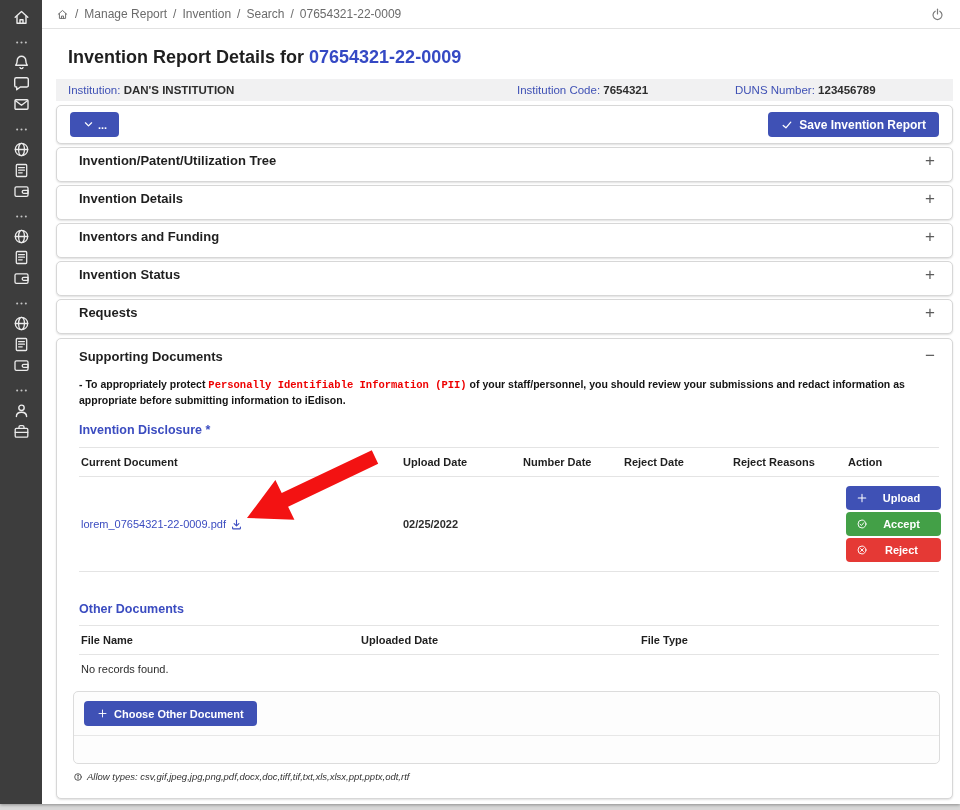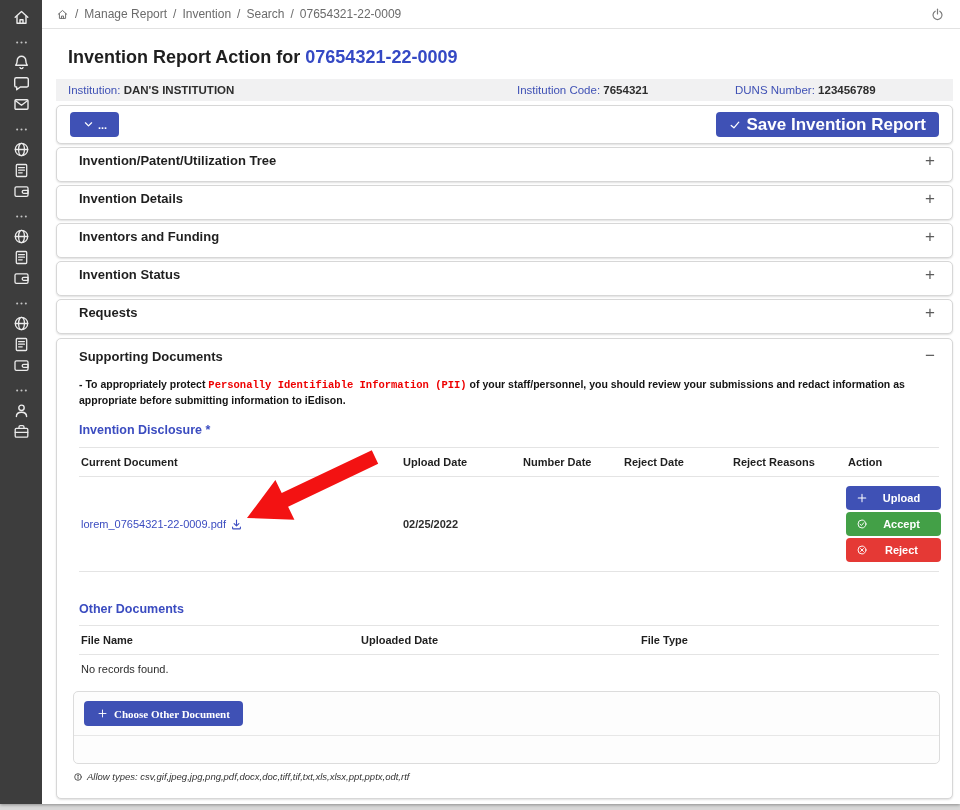--- a/index.html
+++ b/index.html
@@ -32,21 +32,21 @@
   .inst-label{color:#3f51b5;}
   .inst-value{color:#2d2d2d;font-weight:700;}
   .card{border:1px solid #d7d7d7;border-radius:5px;background:#fff;box-shadow:0 1px 2px rgba(0,0,0,.13);box-sizing:border-box;}
   .toolbar{margin-top:4px;height:39px;display:flex;align-items:center;justify-content:space-between;padding:0 13px;}
   .btn{display:inline-flex;align-items:center;justify-content:center;gap:6px;border:none;border-radius:4px;cursor:pointer;font-family:"Liberation Sans",sans-serif;font-weight:700;color:#fff;}
   .btn svg{flex:0 0 auto;}
   .btn-indigo{background:#3f51b5;}
   .btn-green{background:#43a047;}
   .btn-red{background:#e53935;}
   .more-btn{width:49px;height:25px;font-size:11px;gap:3px;}
-  .save-btn{height:25px;padding:0 13px;font-size:17px;}
+  .save-btn{height:25px;padding:0 13px;font-size:12px;}
   .acc{margin-top:3px;height:35px;display:flex;align-items:center;justify-content:space-between;padding:0 17px 8px 22px;cursor:pointer;}
   .acc:first-of-type{margin-top:8px;}
   .acc-label{font-size:13px;font-weight:700;color:#1f1f1f;}
   .acc-ind{font-size:17px;font-weight:400;color:#5b5b5b;}
   
   .supdocs{position:relative;margin-top:4px;height:461px;padding:0 13px 0 22px;}
   .sd-header{height:34px;display:flex;align-items:center;justify-content:space-between;padding-right:4px;cursor:pointer;}
   .pii{margin-top:4px;font-size:10.5px;font-weight:700;color:#141414;line-height:15px;max-width:862px;}
   .pii .red{color:#ee0000;font-family:"Liberation Mono",monospace;font-weight:700;font-size:10.5px;}
   .sub-title{margin-top:15px;font-size:12.5px;font-weight:700;color:#3b4cc0;height:15px;}
@@ -58,21 +58,21 @@
   .date-val{font-weight:700;}
   .actions{display:flex;flex-direction:column;gap:2px;align-items:flex-start;}
   .action-btn{width:95px;height:24px;font-size:11px;justify-content:flex-start;padding:0 0 0 10px;gap:0;}
   .action-btn .albl{flex:1;text-align:center;padding-right:6px;}
   .action-btn svg{width:12px;height:12px;}
   .other-title{margin-top:30px;}
   .otbl-head{margin-top:8px;display:grid;grid-template-columns:280px 280px 1fr;align-items:center;padding:8px 0;border-top:1px solid #e4e4e4;border-bottom:1px solid #e4e4e4;font-size:11px;font-weight:700;color:#1f1f1f;}
   .no-records{padding:8px 0 7px 2px;font-size:11px;color:#2d2d2d;}
   .dropzone{margin-top:9px;margin-left:-6px;width:867px;height:73px;border:1px solid #dcdcdc;border-radius:5px;box-sizing:border-box;background:#fdfdfd;}
   .dz-top{height:43px;border-bottom:1px solid #e7e7e7;display:flex;align-items:center;padding-left:10px;}
-  .choose-btn{height:25px;padding:0 13px;font-size:11px;font-family:Liberation Serif, serif;}
+  .choose-btn{height:25px;padding:0 13px;font-size:11px;}
   .notes{margin-top:7px;margin-left:-6px;font-size:9.5px;font-style:italic;color:#333;line-height:12px;}
   .notes .nrow{display:flex;align-items:center;gap:4px;}
   .notes svg{width:10px;height:10px;color:#333;flex:0 0 auto;}
   .annotation-arrow{position:absolute;left:0;top:0;width:340px;height:200px;pointer-events:none;z-index:5;}
 </style>
 </head>
 <body>
 
 <svg width="0" height="0" style="position:absolute">
   <defs>
@@ -278,21 +278,21 @@
       </nav>
       <button class="power-btn">
           <svg viewBox="0 0 19 19">
             <use href="#i-power"></use>
           </svg>
         </button>
     </header>
 
     <main class="main">
 
-      <h1 class="page-title"><span>Invention Report Action for </span><span class="id">07654321-22-0009</span></h1>
+      <h1 class="page-title"><span>Invention Report Details for </span><span class="id">07654321-22-0009</span></h1>
 
       <div class="inst-bar">
         <div><span class="inst-label">Institution:</span> <span class="inst-value">DAN'S INSTITUTION</span></div>
         <div><span class="inst-label">Institution Code:</span> <span class="inst-value">7654321</span></div>
         <div><span class="inst-label">DUNS Number:</span> <span class="inst-value">123456789</span></div>
       </div>
 
       <div class="card toolbar">
         <button class="btn btn-indigo more-btn">
           <svg viewBox="0 0 19 19" width="13" height="13">

